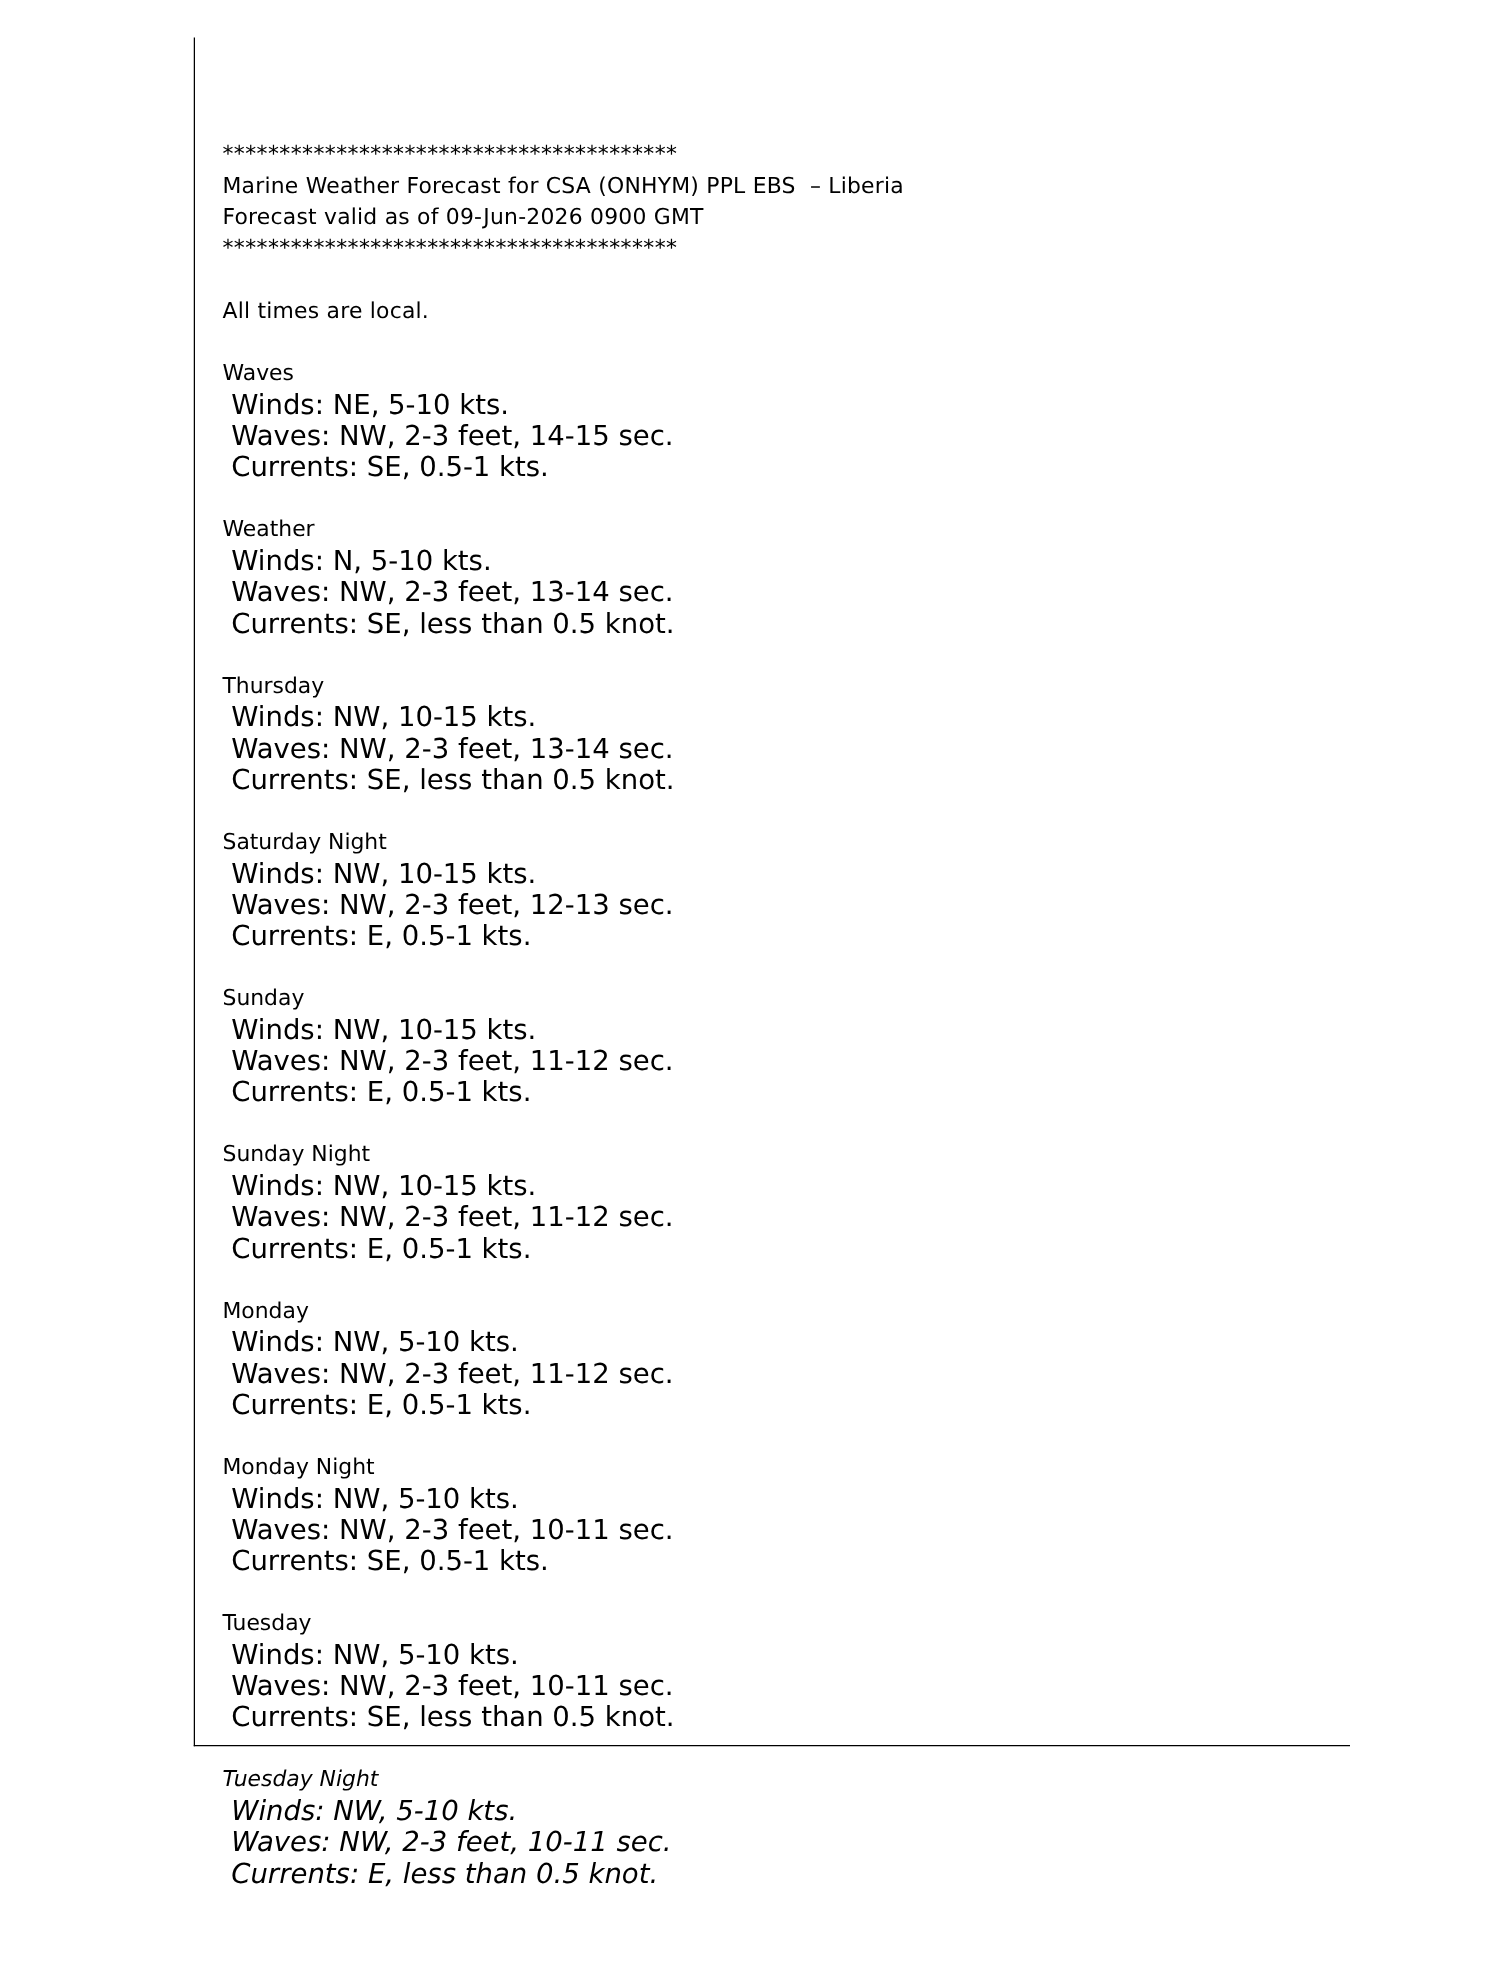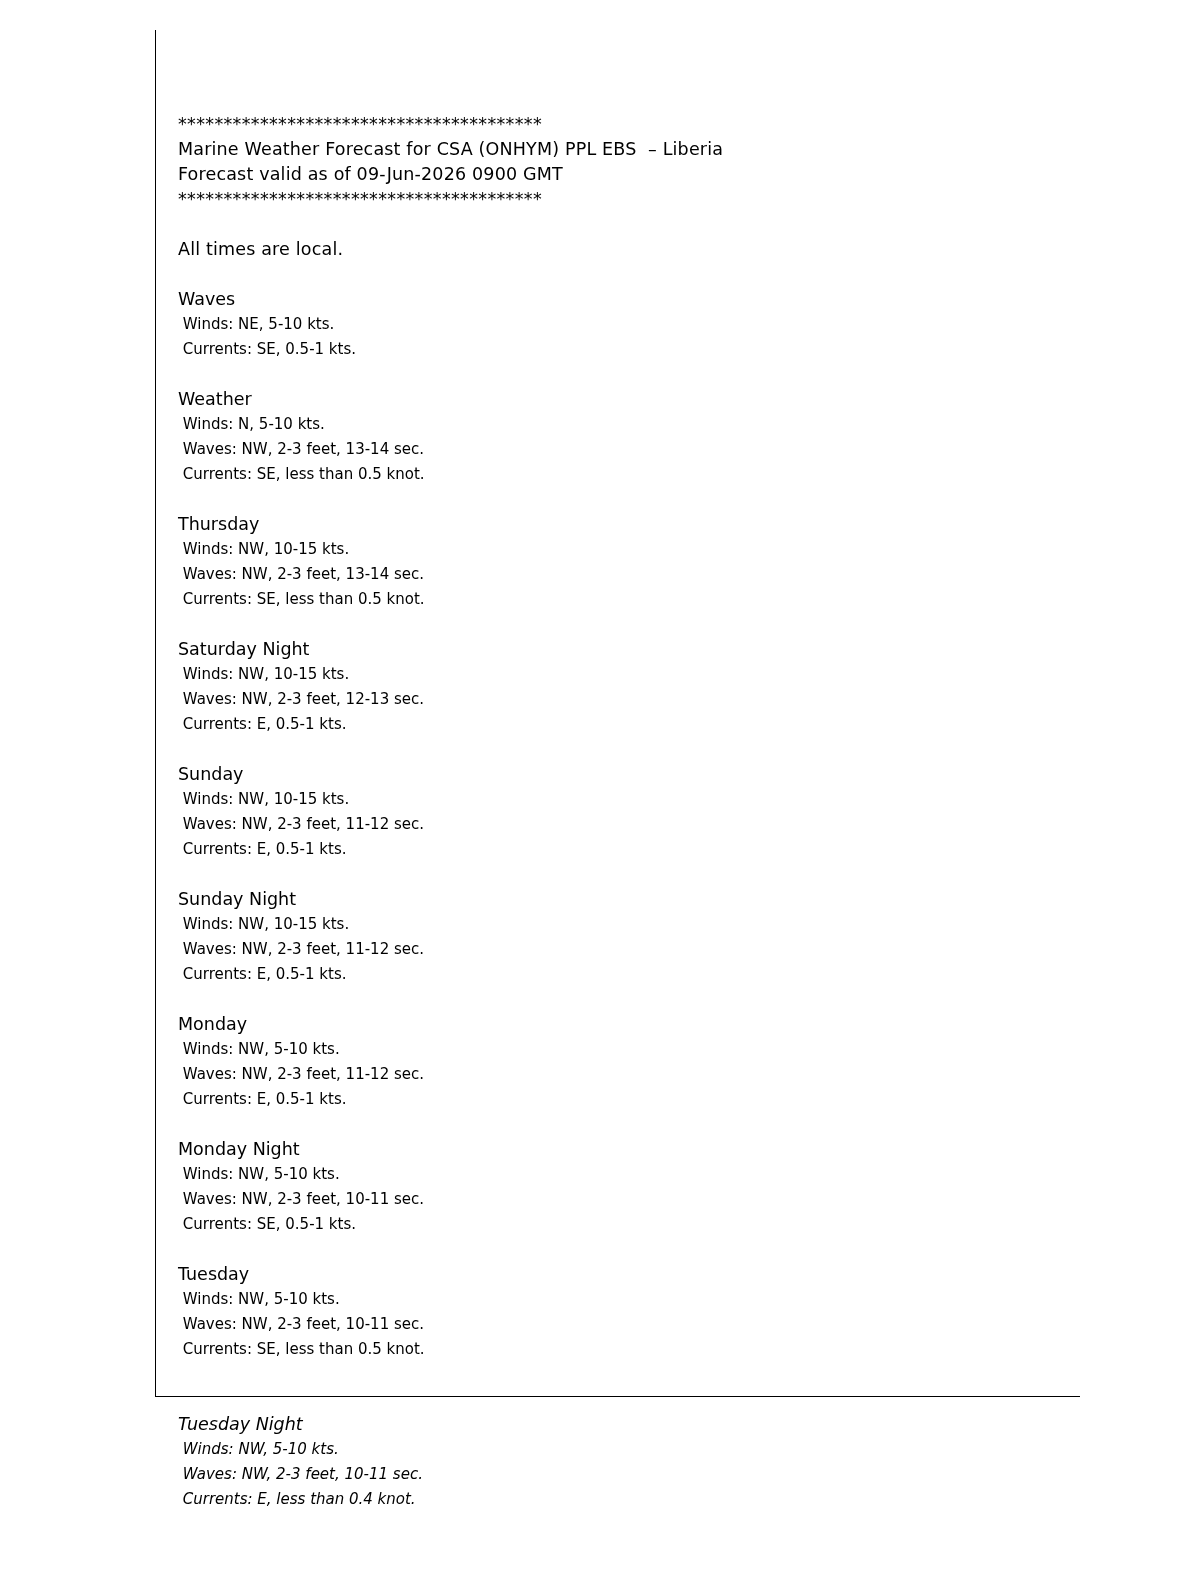--- a/index.html
+++ b/index.html
@@ -53,21 +53,21 @@
     line-height: 25px;
     white-space: pre;
     letter-spacing: 0.02em;
   }
   .period-name {
     font-size: 17.5px;
     line-height: 25px;
     white-space: pre;
   }
   .detail {
-    font-size: 15px;
+    font-size: 22px;
     line-height: 25px;
     white-space: pre;
   }
   .below-frame {
     position: absolute;
     left: 178px;
     top: 1412px;
     width: 900px;
     font-style: italic;
   }
@@ -87,20 +87,21 @@
     <div class="stars">****************************************</div>
 
     <div class="blank"></div>
 
     <div class="line">All times are local.</div>
 
     <div class="blank"></div>
 
     <div class="period-name">Waves</div>
     <div class="detail"> Winds: NE, 5-10 kts.</div>
+    <div class="detail"> Waves: NW, 2-3 feet, 14-15 sec.</div>
     <div class="detail"> Currents: SE, 0.5-1 kts.</div>
     <div class="blank"></div>
 
     <div class="period-name">Weather</div>
     <div class="detail"> Winds: N, 5-10 kts.</div>
     <div class="detail"> Waves: NW, 2-3 feet, 13-14 sec.</div>
     <div class="detail"> Currents: SE, less than 0.5 knot.</div>
     <div class="blank"></div>
 
     <div class="period-name">Thursday</div>
@@ -143,16 +144,16 @@
     <div class="detail"> Winds: NW, 5-10 kts.</div>
     <div class="detail"> Waves: NW, 2-3 feet, 10-11 sec.</div>
     <div class="detail"> Currents: SE, less than 0.5 knot.</div>
 
   </div>
 
   <div class="below-frame">
     <div class="period-name">Tuesday Night</div>
     <div class="detail"> Winds: NW, 5-10 kts.</div>
     <div class="detail"> Waves: NW, 2-3 feet, 10-11 sec.</div>
-    <div class="detail"> Currents: E, less than 0.4 knot.</div>
+    <div class="detail"> Currents: E, less than 0.5 knot.</div>
   </div>
 
 </div>
 
 </body></html>

